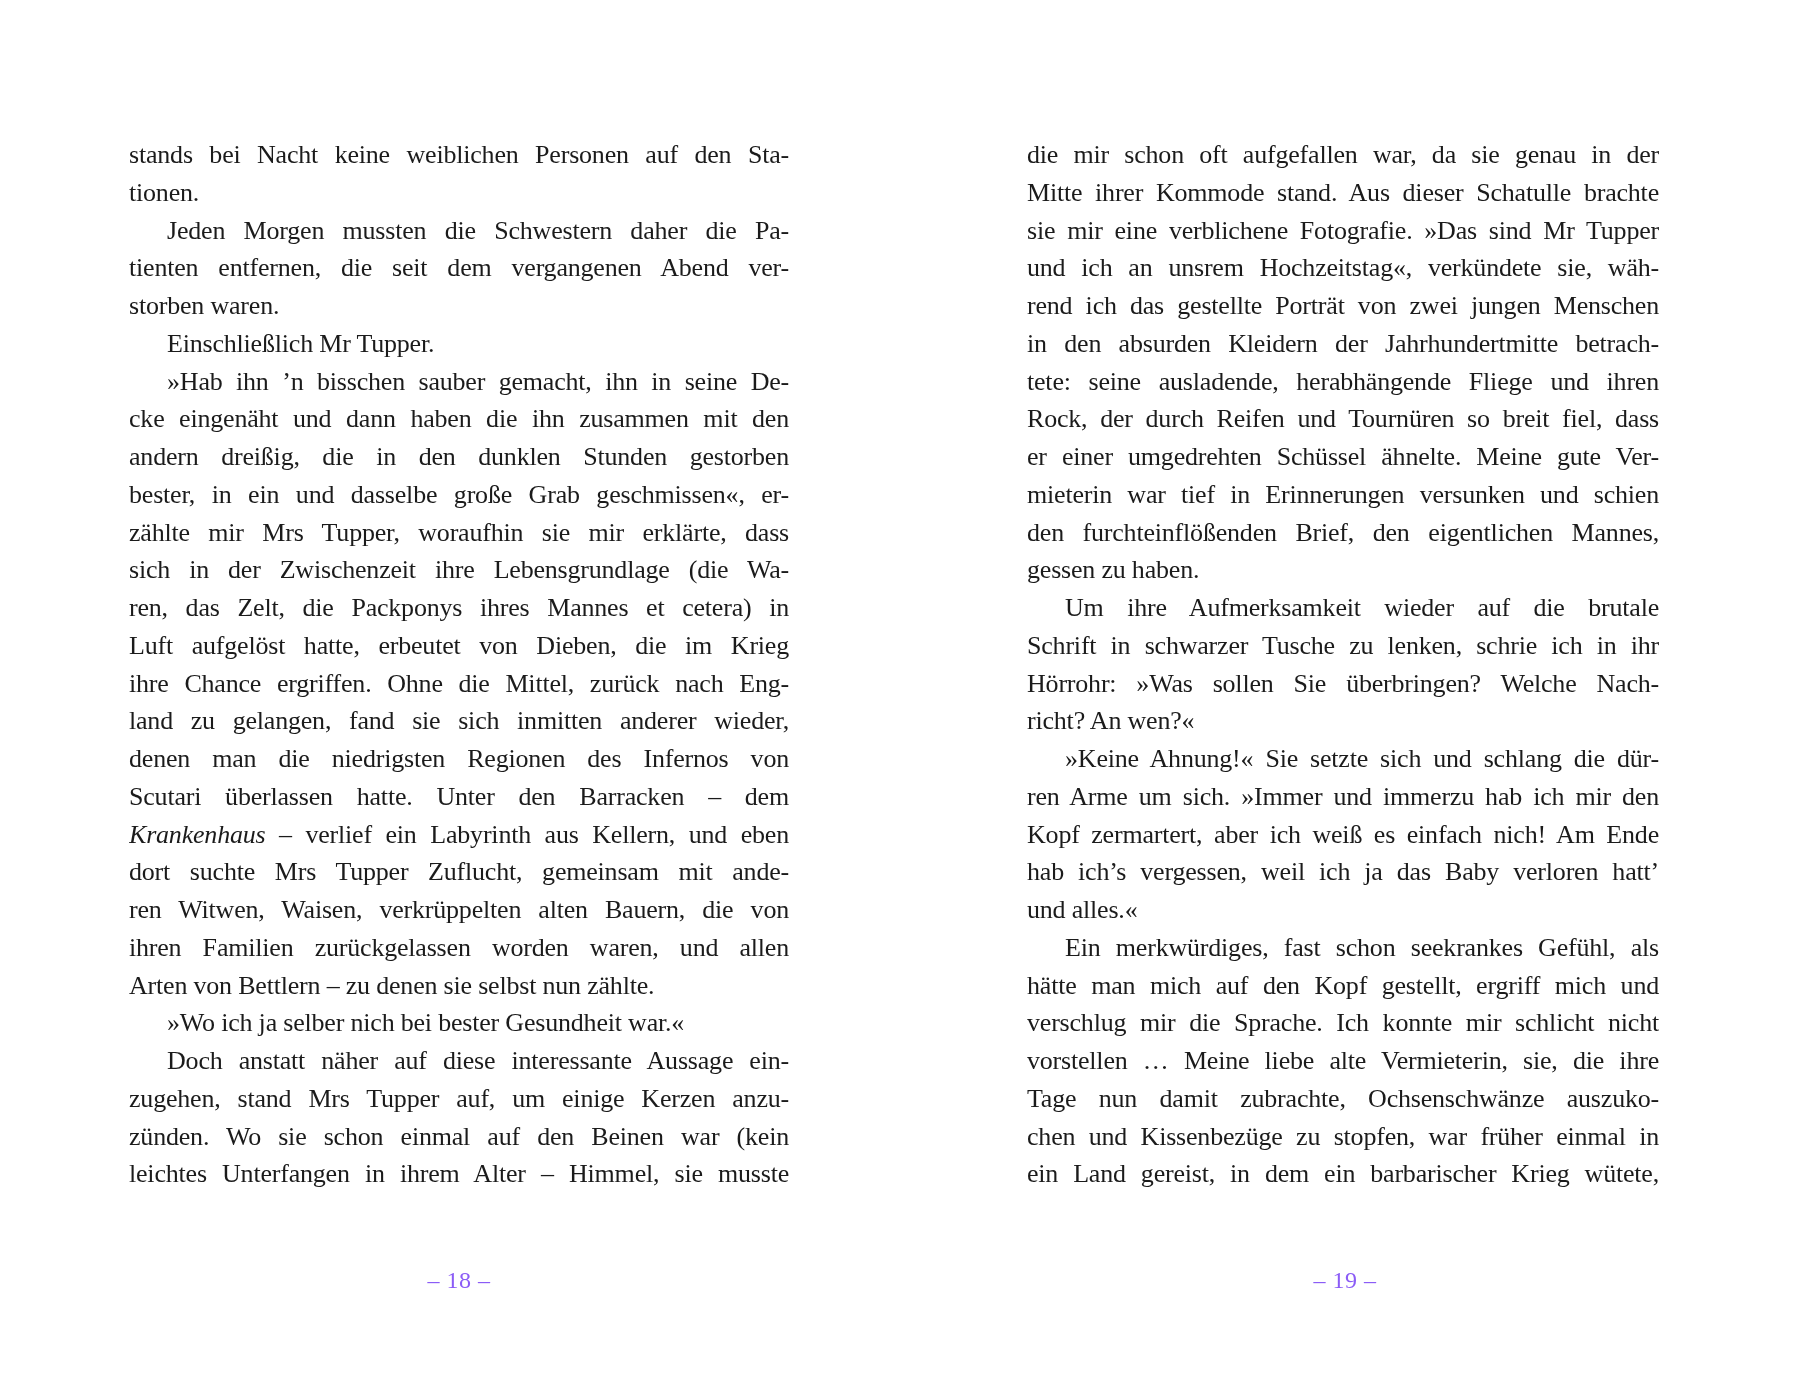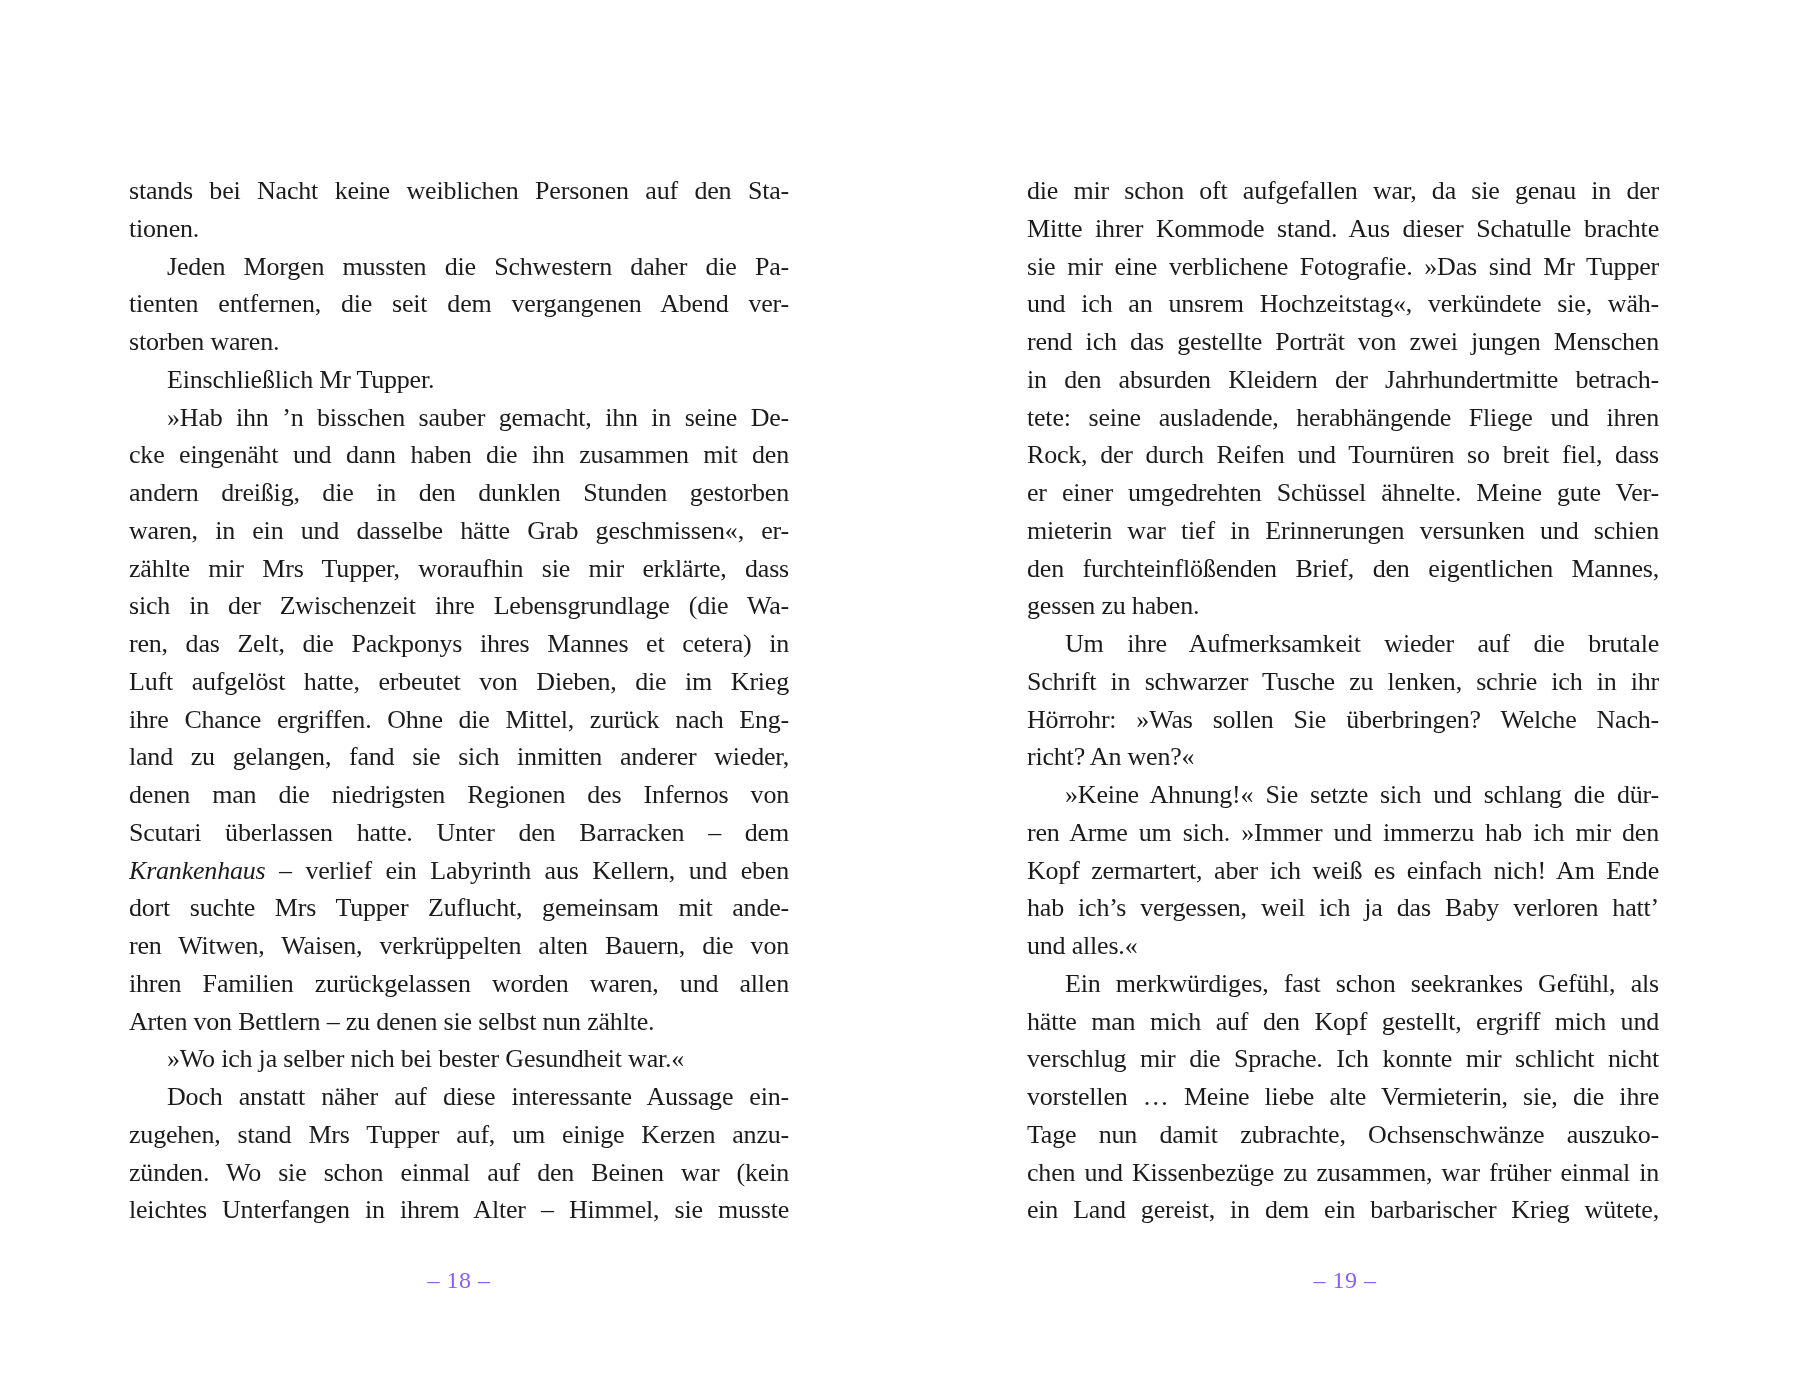--- a/index.html
+++ b/index.html
@@ -16,21 +16,20 @@
   }
   .spread {
     position: relative;
     width: 1800px;
     height: 1400px;
     background: #ffffff;
   }
   .column {
     position: absolute;
     top: 136px;
-    margin-top: 36px;
   }
   #col-left  { left: 129px;  width: 660px; }
   #col-right { left: 1027px; width: 632px; }
 
   .line {
     height: 37.75px;
     line-height: 37.75px;
     font-size: 26px;
     letter-spacing: -0.2px;
     overflow: hidden;
@@ -69,21 +68,21 @@
   <div id="col-left" class="column">
       <div class="line">stands bei Nacht keine weiblichen Personen auf den Sta-</div>
       <div class="line no-just">tionen.</div>
       <div class="line indent">Jeden Morgen mussten die Schwestern daher die Pa-</div>
       <div class="line">tienten entfernen, die seit dem vergangenen Abend ver-</div>
       <div class="line no-just">storben waren.</div>
       <div class="line no-just indent">Einschließlich Mr Tupper.</div>
       <div class="line indent">»Hab ihn ’n bisschen sauber gemacht, ihn in seine De-</div>
       <div class="line">cke eingenäht und dann haben die ihn zusammen mit den</div>
       <div class="line">andern dreißig, die in den dunklen Stunden gestorben</div>
-      <div class="line">waren, in ein und dasselbe hätte Grab geschmissen«, er-</div>
+      <div class="line">bester, in ein und dasselbe große Grab geschmissen«, er-</div>
       <div class="line">zählte mir Mrs Tupper, woraufhin sie mir erklärte, dass</div>
       <div class="line">sich in der Zwischenzeit ihre Lebensgrundlage (die Wa-</div>
       <div class="line">ren, das Zelt, die Packponys ihres Mannes et cetera) in</div>
       <div class="line">Luft aufgelöst hatte, erbeutet von Dieben, die im Krieg</div>
       <div class="line">ihre Chance ergriffen. Ohne die Mittel, zurück nach Eng-</div>
       <div class="line">land zu gelangen, fand sie sich inmitten anderer wieder,</div>
       <div class="line">denen man die niedrigsten Regionen des Infernos von</div>
       <div class="line">Scutari überlassen hatte. Unter den Barracken – dem</div>
       <div class="line"><em>Krankenhaus</em> – verlief ein Labyrinth aus Kellern, und eben</div>
       <div class="line">dort suchte Mrs Tupper Zuflucht, gemeinsam mit ande-</div>
@@ -117,21 +116,21 @@
       <div class="line indent">»Keine Ahnung!« Sie setzte sich und schlang die dür-</div>
       <div class="line">ren Arme um sich. »Immer und immerzu hab ich mir den</div>
       <div class="line">Kopf zermartert, aber ich weiß es einfach nich! Am Ende</div>
       <div class="line">hab ich’s vergessen, weil ich ja das Baby verloren hatt’</div>
       <div class="line no-just">und alles.«</div>
       <div class="line indent">Ein merkwürdiges, fast schon seekrankes Gefühl, als</div>
       <div class="line">hätte man mich auf den Kopf gestellt, ergriff mich und</div>
       <div class="line">verschlug mir die Sprache. Ich konnte mir schlicht nicht</div>
       <div class="line">vorstellen … Meine liebe alte Vermieterin, sie, die ihre</div>
       <div class="line">Tage nun damit zubrachte, Ochsenschwänze auszuko-</div>
-      <div class="line">chen und Kissenbezüge zu zusammen, war früher einmal in</div>
+      <div class="line">chen und Kissenbezüge zu stopfen, war früher einmal in</div>
       <div class="line">ein Land gereist, in dem ein barbarischer Krieg wütete,</div>
     </div>
 
   <div id="pagenum-left" class="pagenum">– 18 –</div>
 
   <div id="pagenum-right" class="pagenum">– 19 –</div>
 
 </div>
 
 </body></html>

